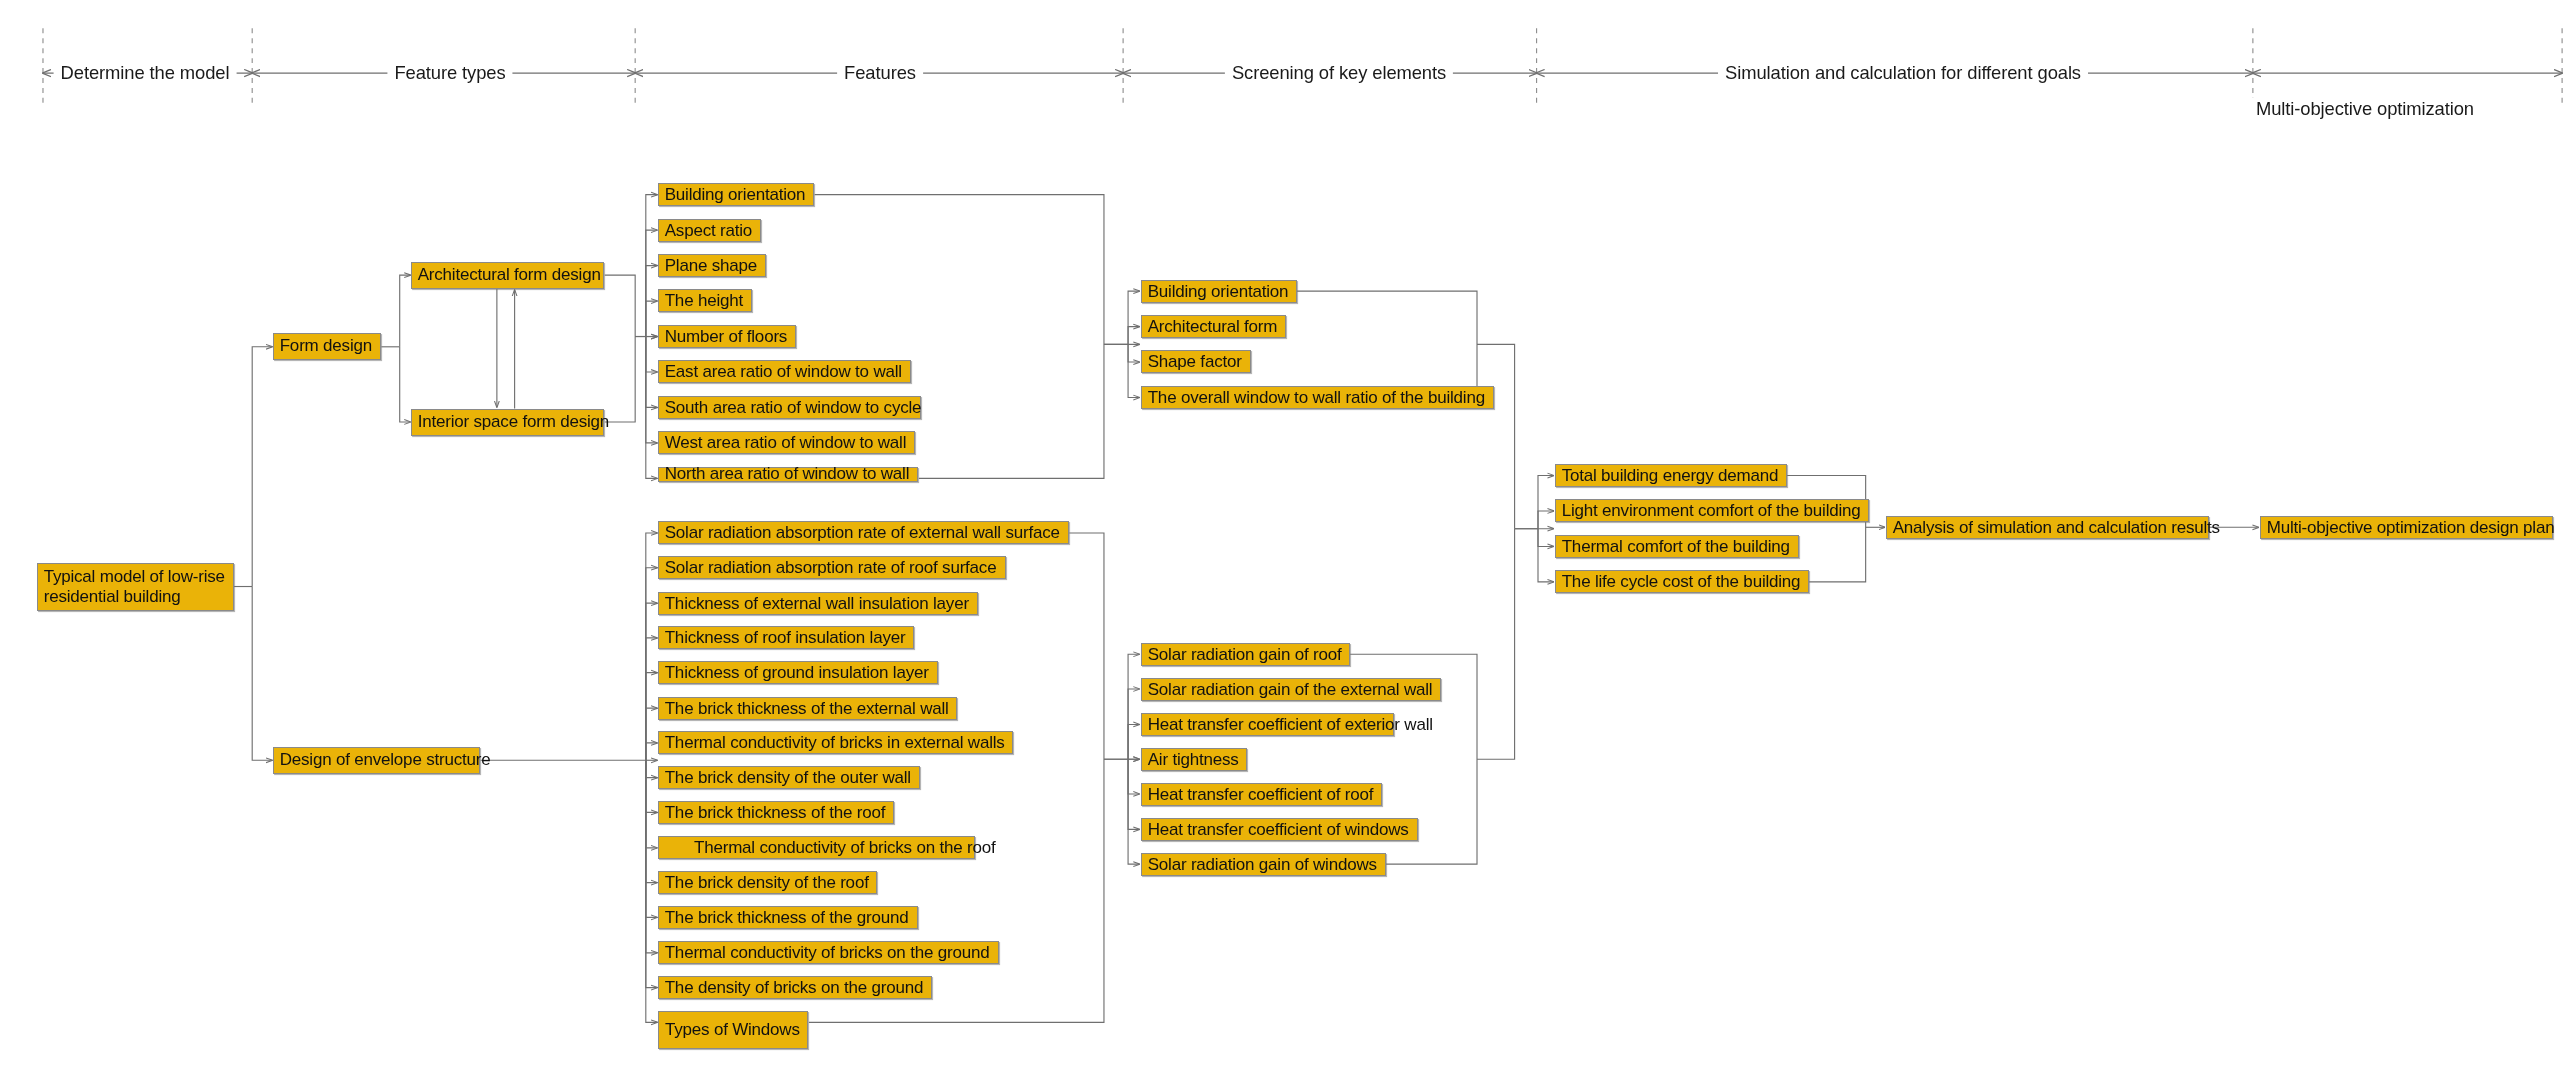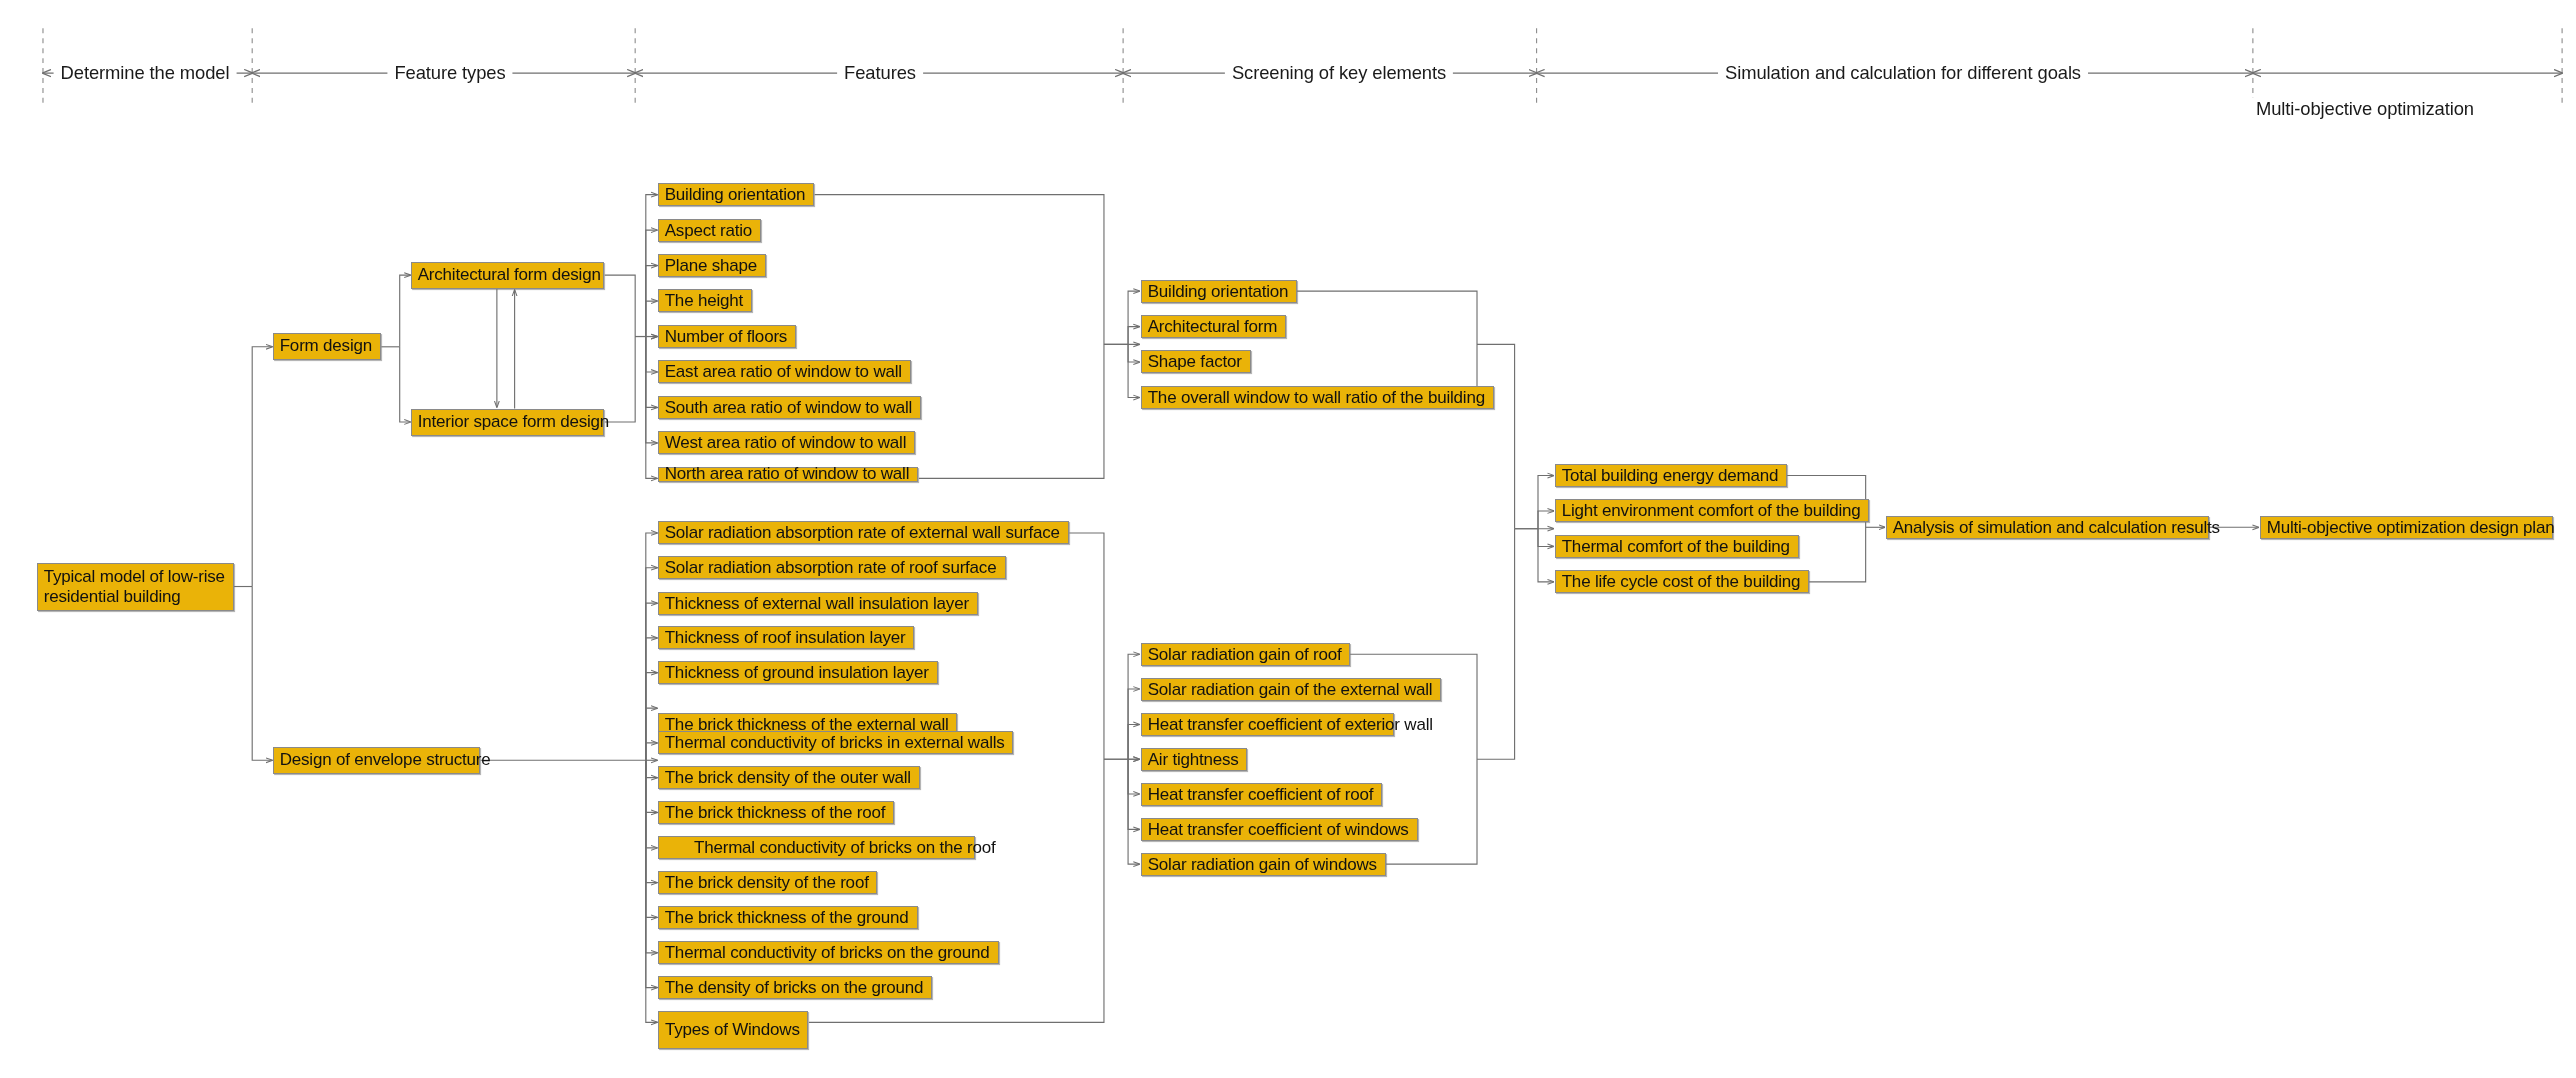--- a/index.html
+++ b/index.html
@@ -159,29 +159,29 @@
       <div class="node" style="left: 273px; top: 333px; width: 108px; height: 27px;">Form design</div>
       <div class="node" style="left: 273px; top: 747px; width: 207px; height: 27px;">Design of envelope structure</div>
       <div class="node" style="left: 411px; top: 262px; width: 193px; height: 27px;">Architectural form design</div>
       <div class="node" style="left: 411px; top: 409px; width: 193px; height: 27px;">Interior space form design</div>
       <div class="node" style="left: 658px; top: 183px; width: 156px; height: 23.4px;">Building orientation</div>
       <div class="node" style="left: 658px; top: 219px; width: 103px; height: 23.4px;">Aspect ratio</div>
       <div class="node" style="left: 658px; top: 254px; width: 108px; height: 23.4px;">Plane shape</div>
       <div class="node" style="left: 658px; top: 289px; width: 94px; height: 23.4px;">The height</div>
       <div class="node" style="left: 658px; top: 325px; width: 138px; height: 23.4px;">Number of floors</div>
       <div class="node" style="left: 658px; top: 360px; width: 253px; height: 23.4px;">East area ratio of window to wall</div>
-      <div class="node" style="left: 658px; top: 396px; width: 263px; height: 23.4px;">South area ratio of window to wall</div>
+      <div class="node" style="left: 658px; top: 396px; width: 263px; height: 23.4px;">South area ratio of window to cycle</div>
       <div class="node" style="left: 658px; top: 431px; width: 257px; height: 23.4px;">West area ratio of window to wall</div>
       <div class="node" style="left: 658px; top: 467px; width: 260px; height: 15px;">North area ratio of window to wall</div>
       <div class="node" style="left: 658px; top: 521px; width: 411px; height: 23.4px;">Solar radiation absorption rate of external wall surface</div>
       <div class="node" style="left: 658px; top: 556px; width: 348px; height: 23.4px;">Solar radiation absorption rate of roof surface</div>
       <div class="node" style="left: 658px; top: 592px; width: 320px; height: 23.4px;">Thickness of external wall insulation layer</div>
       <div class="node" style="left: 658px; top: 626px; width: 256px; height: 23.4px;">Thickness of roof insulation layer</div>
       <div class="node" style="left: 658px; top: 661px; width: 280px; height: 23.4px;">Thickness of ground insulation layer</div>
-      <div class="node" style="left: 658px; top: 697px; width: 299px; height: 23.4px; margin-top: 16px;">The brick thickness of the external wall</div>
+      <div class="node" style="left: 658px; top: 697px; width: 299px; height: 23.4px;">The brick thickness of the external wall</div>
       <div class="node" style="left: 658px; top: 731px; width: 355px; height: 23.4px;">Thermal conductivity of bricks in external walls</div>
       <div class="node" style="left: 658px; top: 766px; width: 262px; height: 23.4px;">The brick density of the outer wall</div>
       <div class="node" style="left: 658px; top: 801px; width: 236px; height: 23.4px;">The brick thickness of the roof</div>
       <div class="node" style="left: 658px; top: 836px; width: 317px; height: 23.4px; padding-left: 35px;">Thermal conductivity of bricks on the roof</div>
       <div class="node" style="left: 658px; top: 871px; width: 219px; height: 23.4px;">The brick density of the roof</div>
       <div class="node" style="left: 658px; top: 906px; width: 260px; height: 23.4px;">The brick thickness of the ground</div>
       <div class="node" style="left: 658px; top: 941px; width: 341px; height: 23.4px;">Thermal conductivity of bricks on the ground</div>
       <div class="node" style="left: 658px; top: 976px; width: 274px; height: 23.4px;">The density of bricks on the ground</div>
       <div class="node" style="left: 658px; top: 1011px; width: 150px; height: 38px; padding-left: 6px;">Types of Windows</div>
       <div class="node" style="left: 1141px; top: 280px; width: 156px; height: 23.4px;">Building orientation</div>

